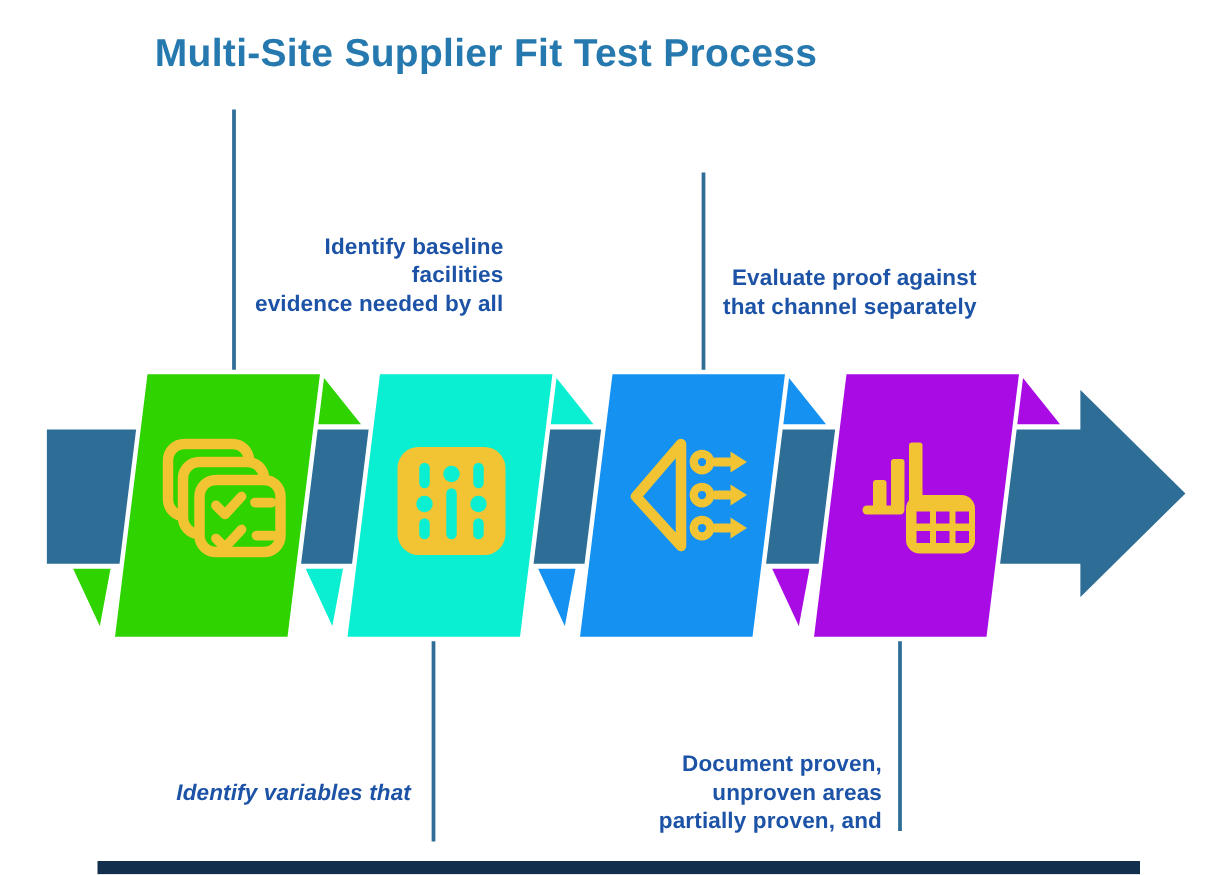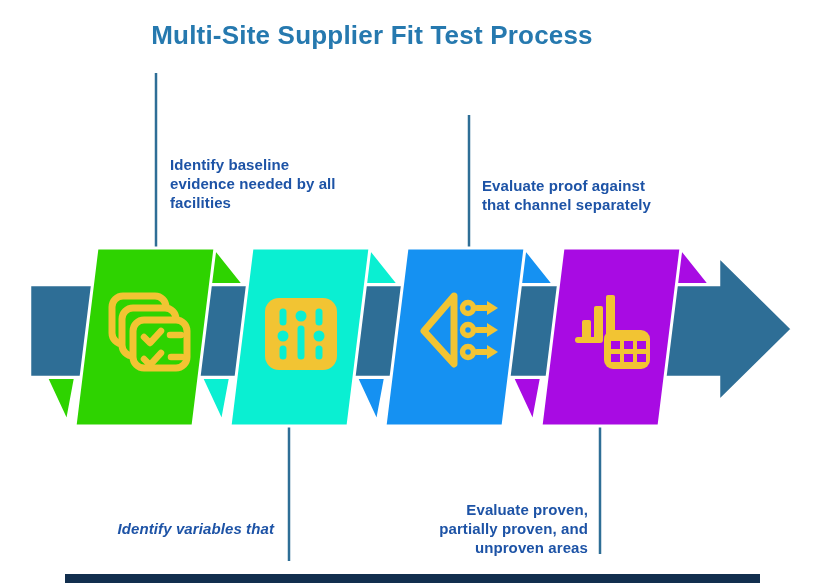--- a/index.html
+++ b/index.html
@@ -4,28 +4,27 @@
 <style>
   html,body { margin:0; padding:0; background:#ffffff; }
   .canvas {
     position:relative; width:816px; height:583px; overflow:hidden;
     font-family:"Liberation Sans", sans-serif; background:#ffffff;
   }
   .title {
     position:absolute; top:20px; left:0; width:648px; margin:0;
     text-align:center; font-size:26px; font-weight:800; letter-spacing:.2px;
     color:var(--c-title_text);
-    padding-left:48px;
   }
   .diagram { position:absolute; top:0; left:0; }
   .label {
     position:absolute; font-size:15px; font-weight:600; line-height:19px;
     color:var(--c-label_text); letter-spacing:.1px; white-space:nowrap;
   }
-  .label.align-left  { text-align:left; }
+  .label.align-left  { text-align:right; }
   .label.align-right { text-align:right; }
   .connector { stroke:var(--c-connector); stroke-width:2.5; }
   .panel { stroke:var(--c-panel_border); stroke-width:3; stroke-linejoin:miter; }
   .fold  { stroke:var(--c-panel_border); stroke-width:2.2; stroke-linejoin:miter; }
   .arrow-shape { stroke:var(--c-panel_border); stroke-width:2.5; stroke-linejoin:miter; }
   
   .icon1 .page { fill:var(--c-step1); stroke:var(--c-icon); stroke-width:7; stroke-linejoin:round; }
   .icon1 .mark { fill:none; stroke:var(--c-icon); stroke-width:6.5; stroke-linecap:round; stroke-linejoin:round; }
   
   .icon2 .pad { fill:var(--c-icon); }
@@ -121,33 +120,33 @@
       <rect class="cell" x="624" y="341" width="9" height="8"></rect>
       <rect class="cell" x="637" y="341" width="9" height="8"></rect>
       <rect class="cell" x="611" y="354" width="9" height="8"></rect>
       <rect class="cell" x="624" y="354" width="9" height="8"></rect>
       <rect class="cell" x="637" y="354" width="9" height="8"></rect>
     </g>
   </svg>
 
   <div class="label align-left" style="left:170px; top:155px;">
     <div>Identify baseline</div>
+    <div>facilities</div>
     <div>evidence needed by all</div>
-    <div>facilities</div>
   </div>
 
   <div class="label align-left" style="left:482px; top:176px;">
     <div>Evaluate proof against</div>
     <div>that channel separately</div>
   </div>
 
   <div class="label align-right" style="right:542px; top:519px;font-style:italic;">
     <div>Identify variables that</div>
   </div>
 
   <div class="label align-right" style="right:228px; top:500px;">
-    <div>Evaluate proven,</div>
+    <div>Document proven,</div>
+    <div>unproven areas</div>
     <div>partially proven, and</div>
-    <div>unproven areas</div>
   </div>
 
   <div class="footer-bar"></div>
 </div>
 
 </body></html>

